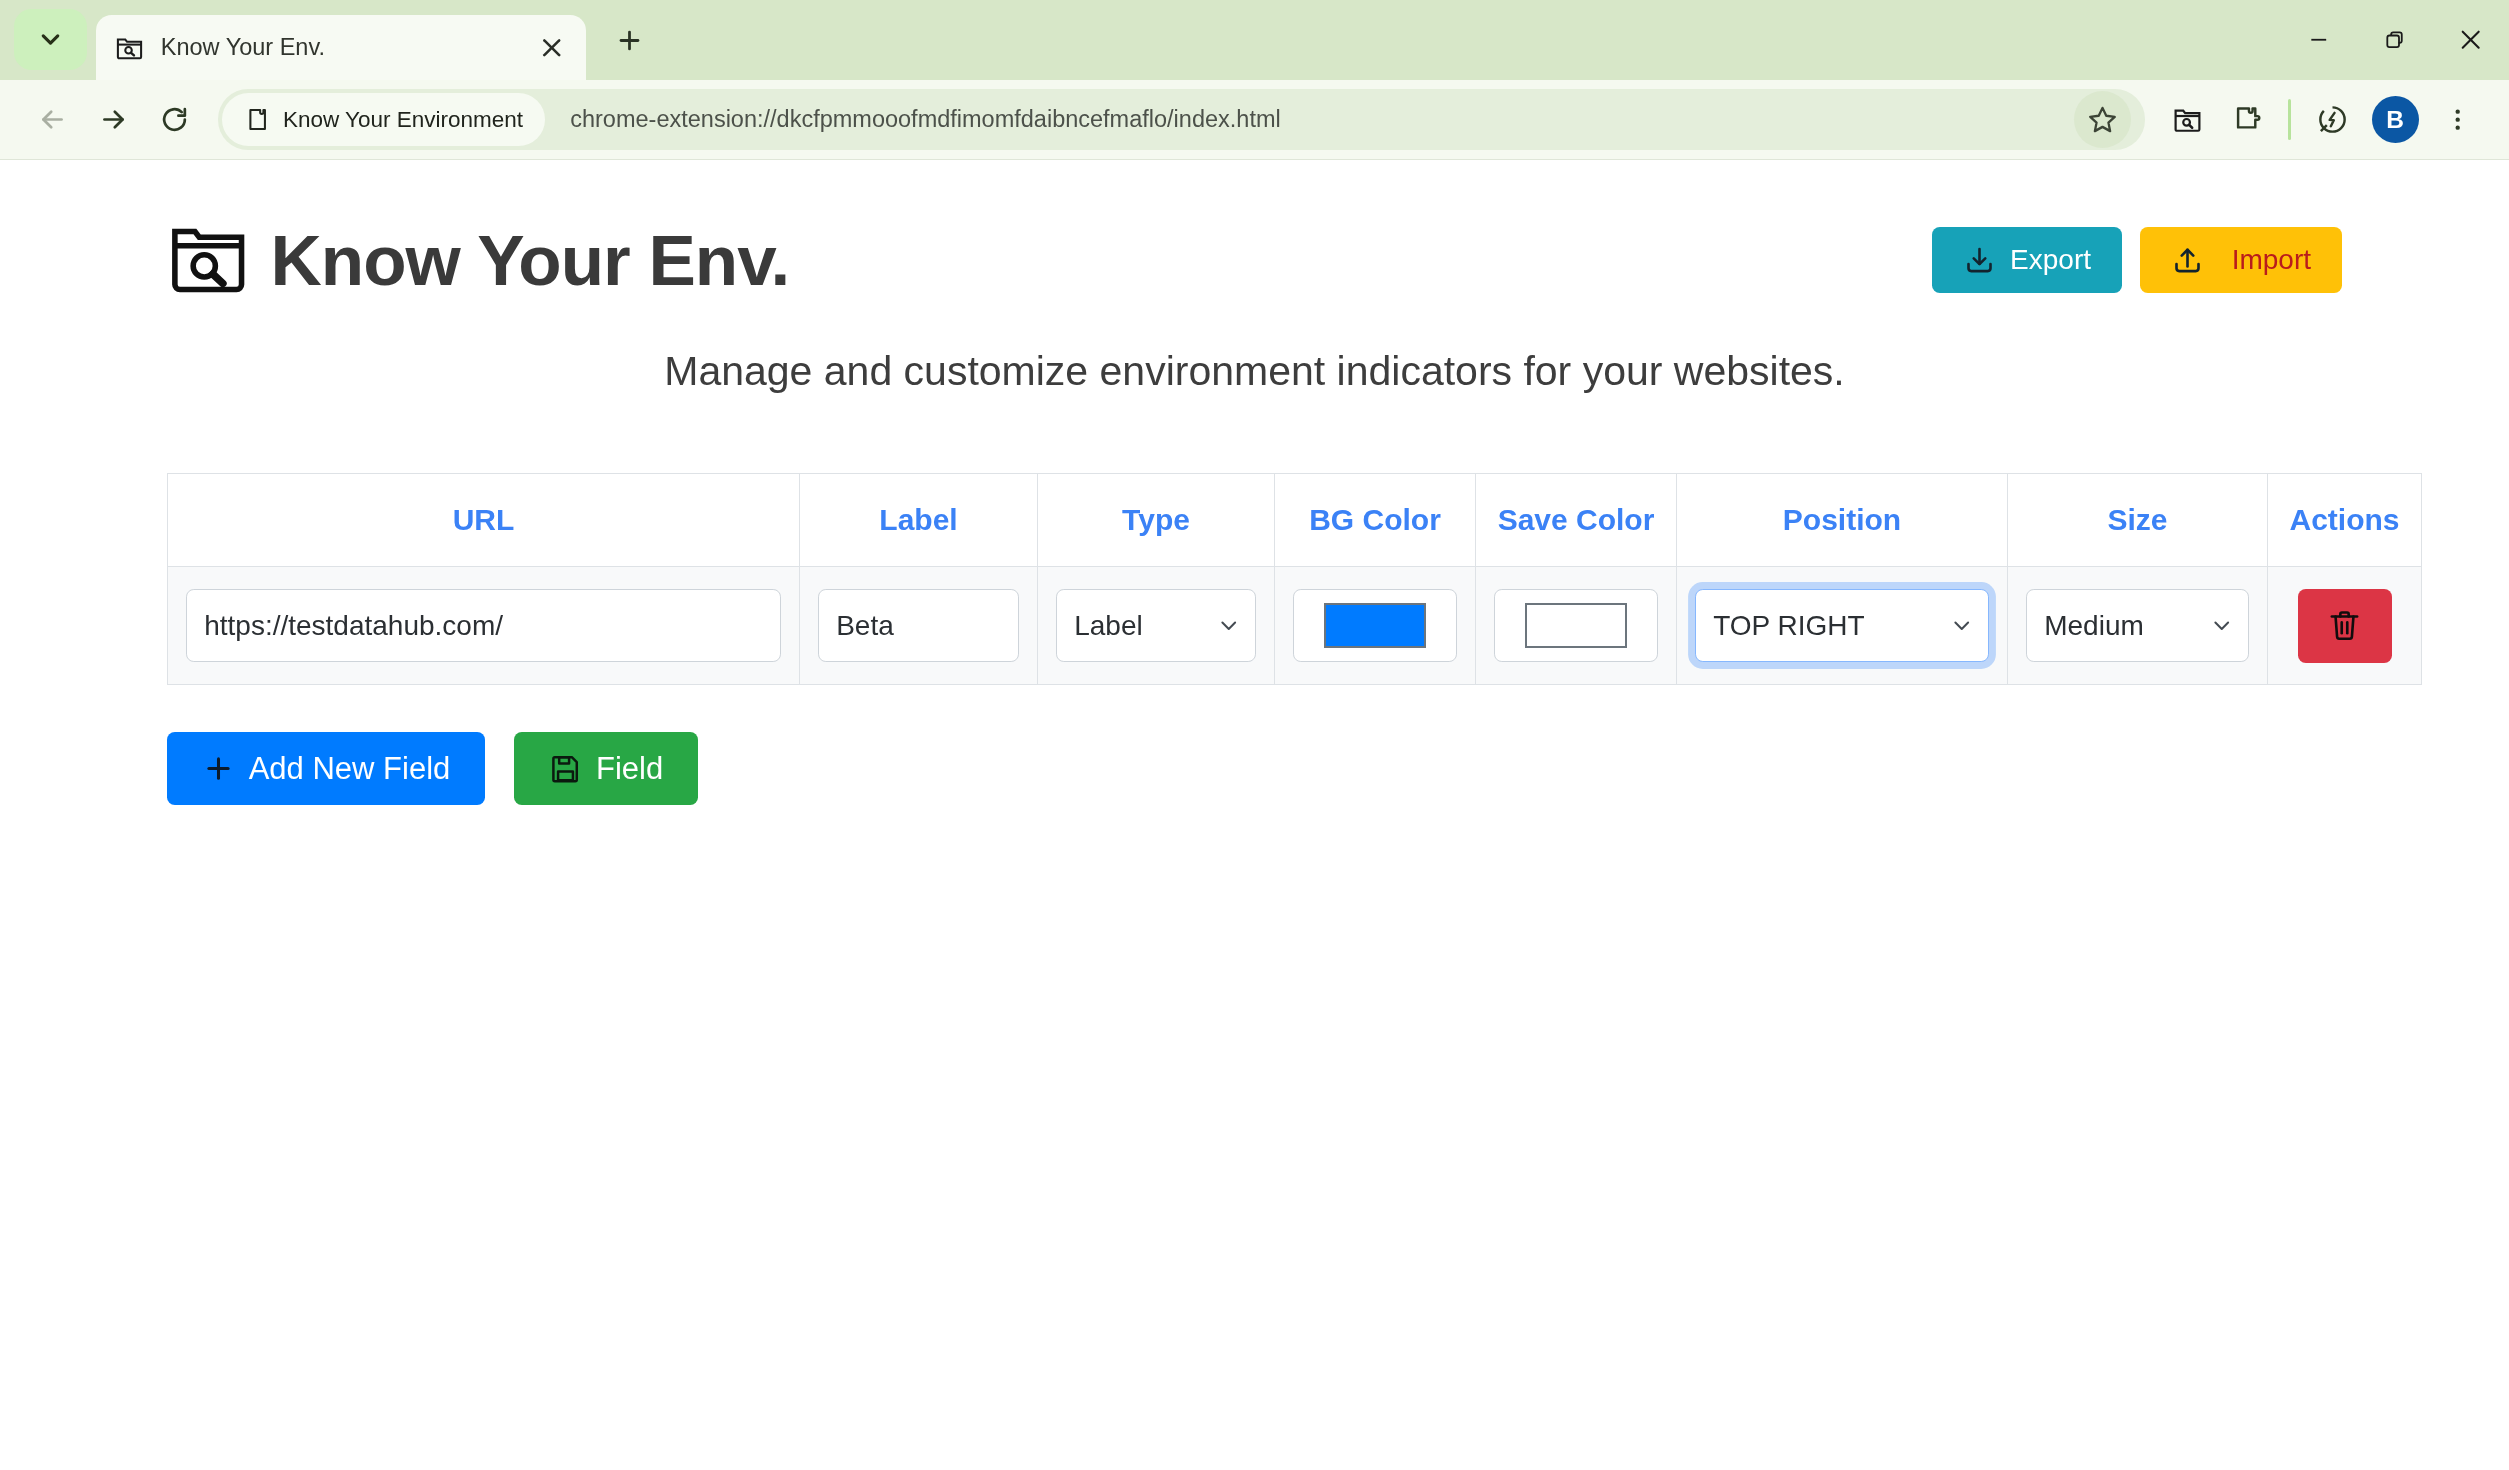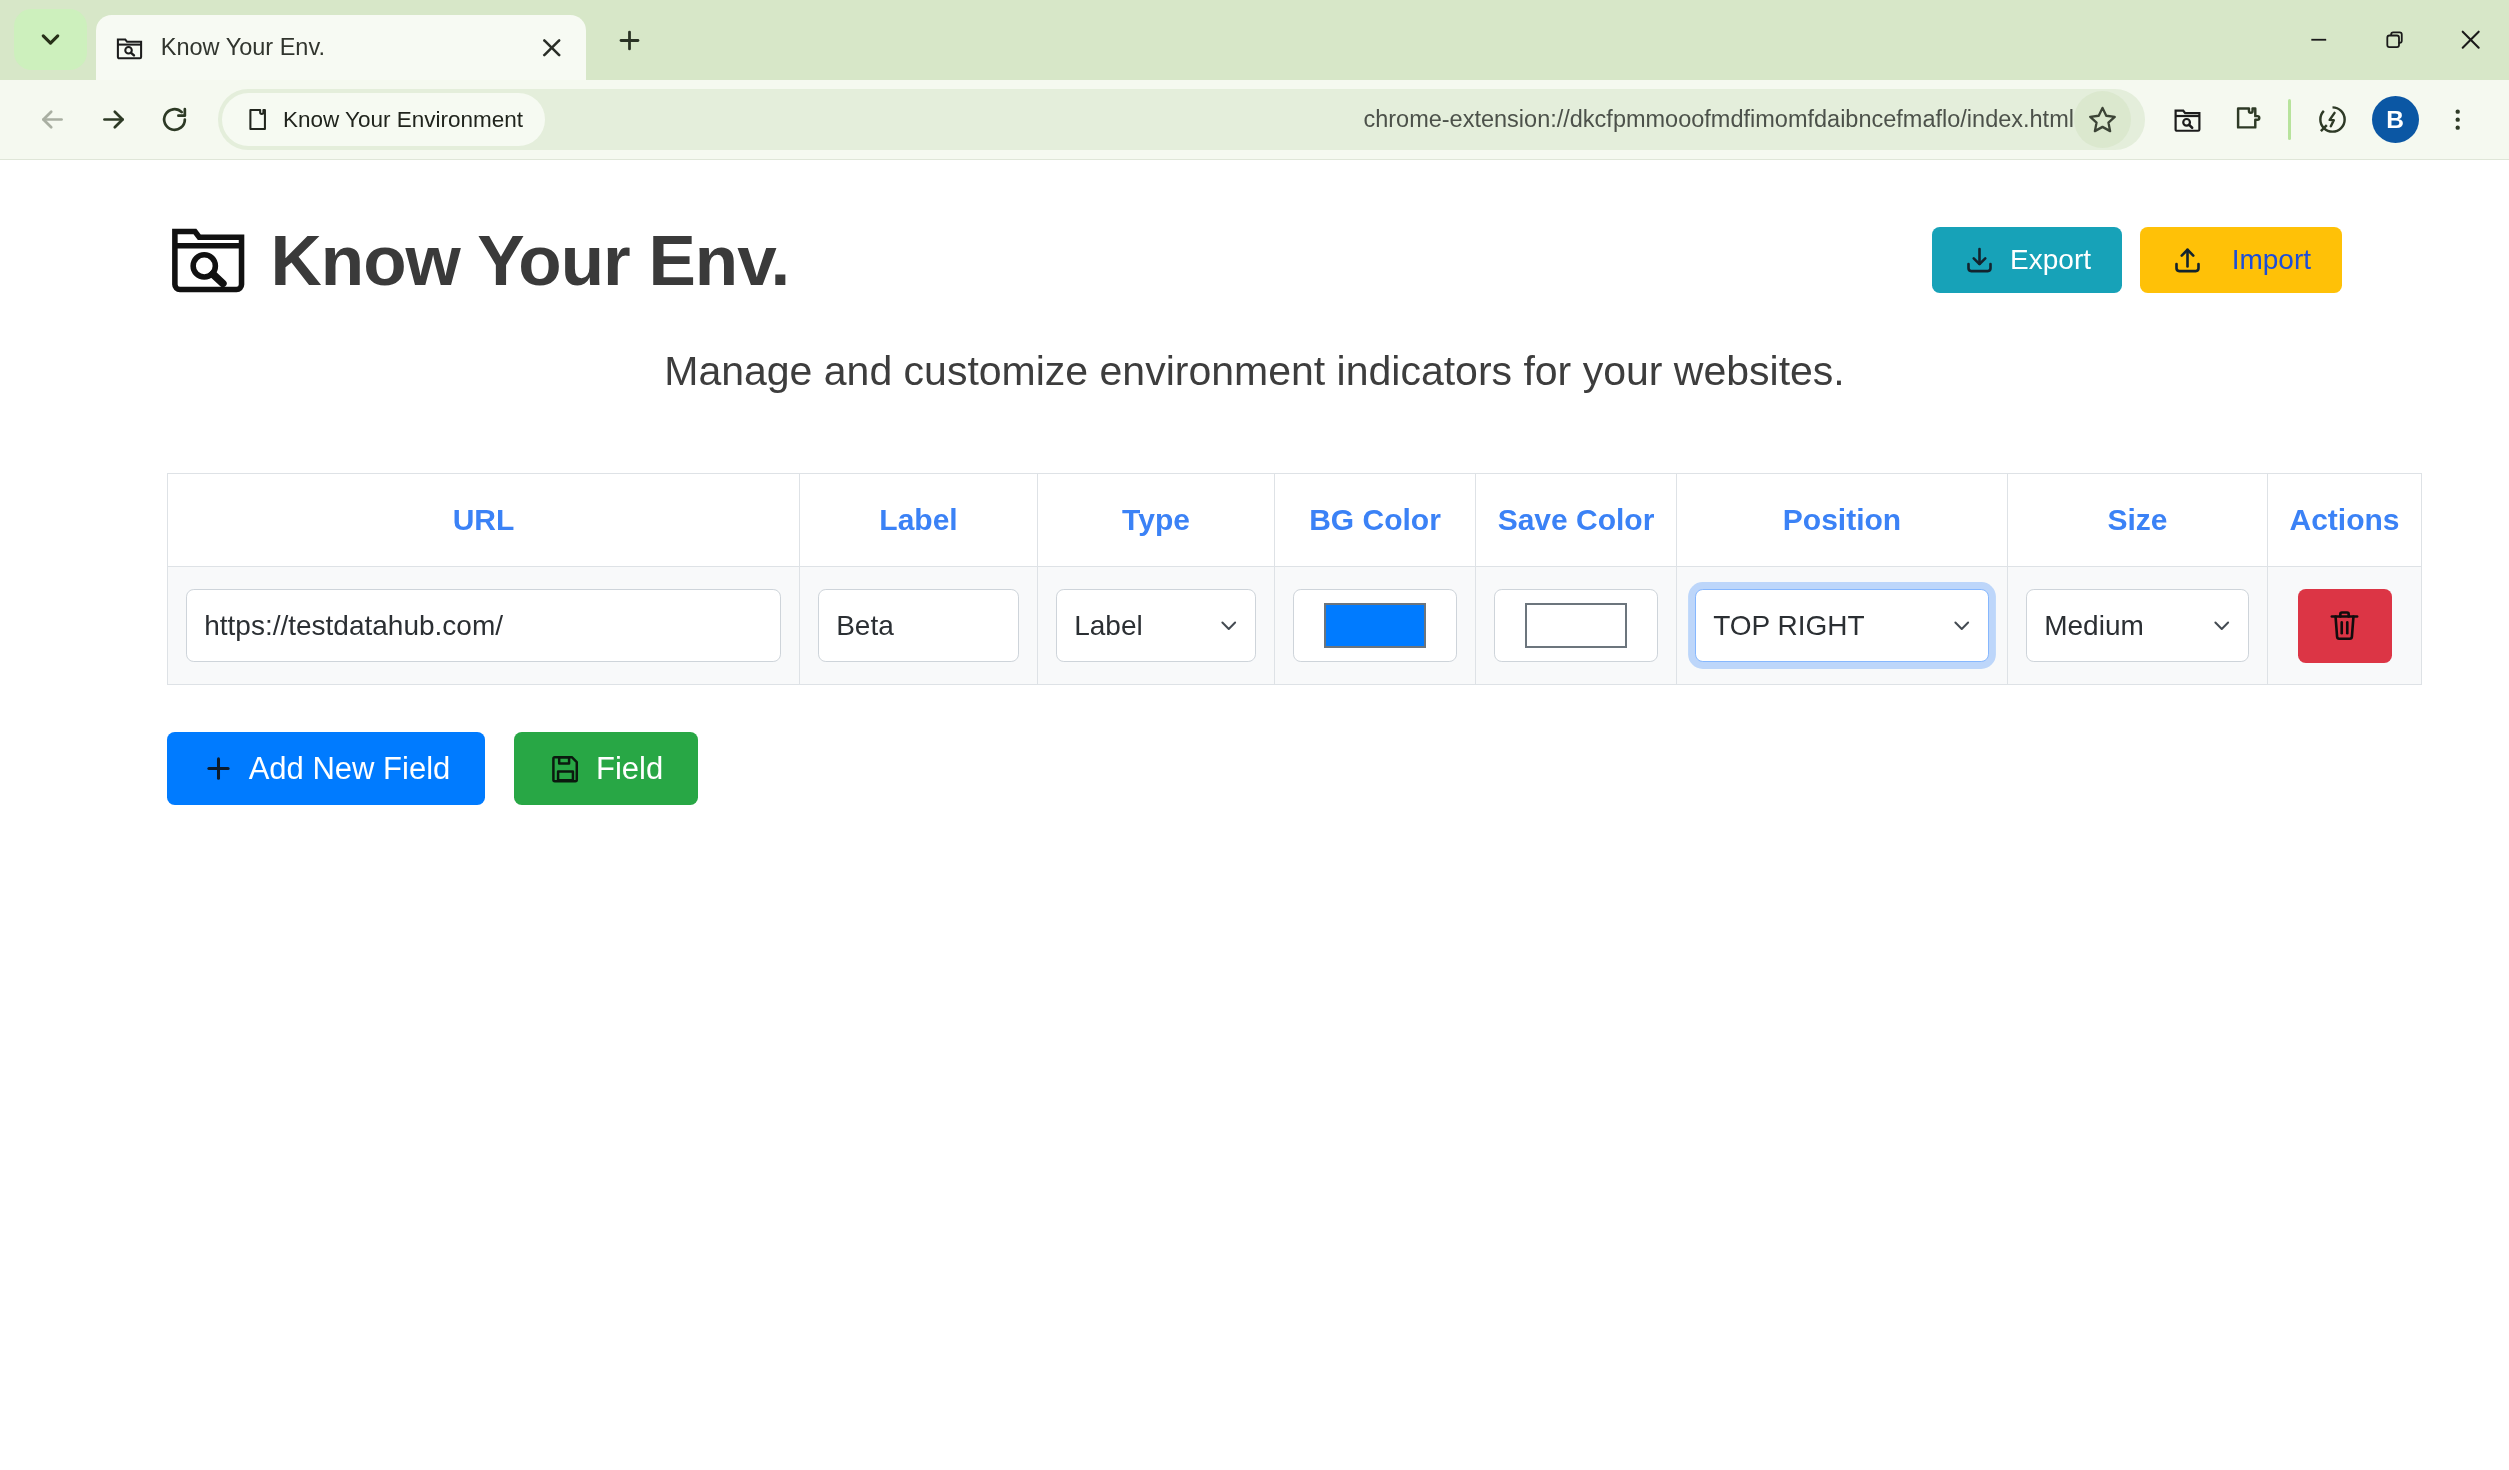--- a/index.html
+++ b/index.html
@@ -67,21 +67,20 @@
   .navbtn { width: 61px; height: 61px; display:flex; align-items:center; justify-content:center; border-radius:50%; flex:0 0 auto;}
   .omnibox {
     flex: 1 1 auto;
     height: 61px;
     background: #e4eedb;
     border-radius: 30px;
     display: flex; align-items: center;
     margin: 0 13.7px;
     padding-right: 13.7px;
     min-width: 0;
-    text-align: right;
   }
   .omni-chip {
     height: 53px;
     background: #f6faf2;
     border-radius: 26.5px;
     display: flex; align-items: center;
     padding: 0 21.6px;
     margin-left: 3.9px;
     flex: 0 0 auto;
   }
@@ -120,21 +119,21 @@
   }
   .hdr-actions { display: flex; gap: 17.6px; }
   .btn {
     display: inline-flex; align-items: center; gap: 13.7px;
     border: none; border-radius: 7.8px;
     font-size: 28px; font-weight: 400;
     cursor: pointer;
     font-family: "Liberation Sans", sans-serif;
   }
   .btn-export { background: #17a2b8; color: #ffffff; padding: 16.7px 31px; }
-  .btn-import { background: #ffc107; color: #1d4ed8; padding: 14px 31px; gap: 28px; }
+  .btn-import { background: #ffc107; color: #b91c1c; padding: 14px 31px; gap: 28px; }
 
   .subtitle {
     text-align: center;
     font-size: 41px;
     color: #3d3d3d;
     font-weight: 400;
     margin: 0 0 78px 0;
   }
 
   

